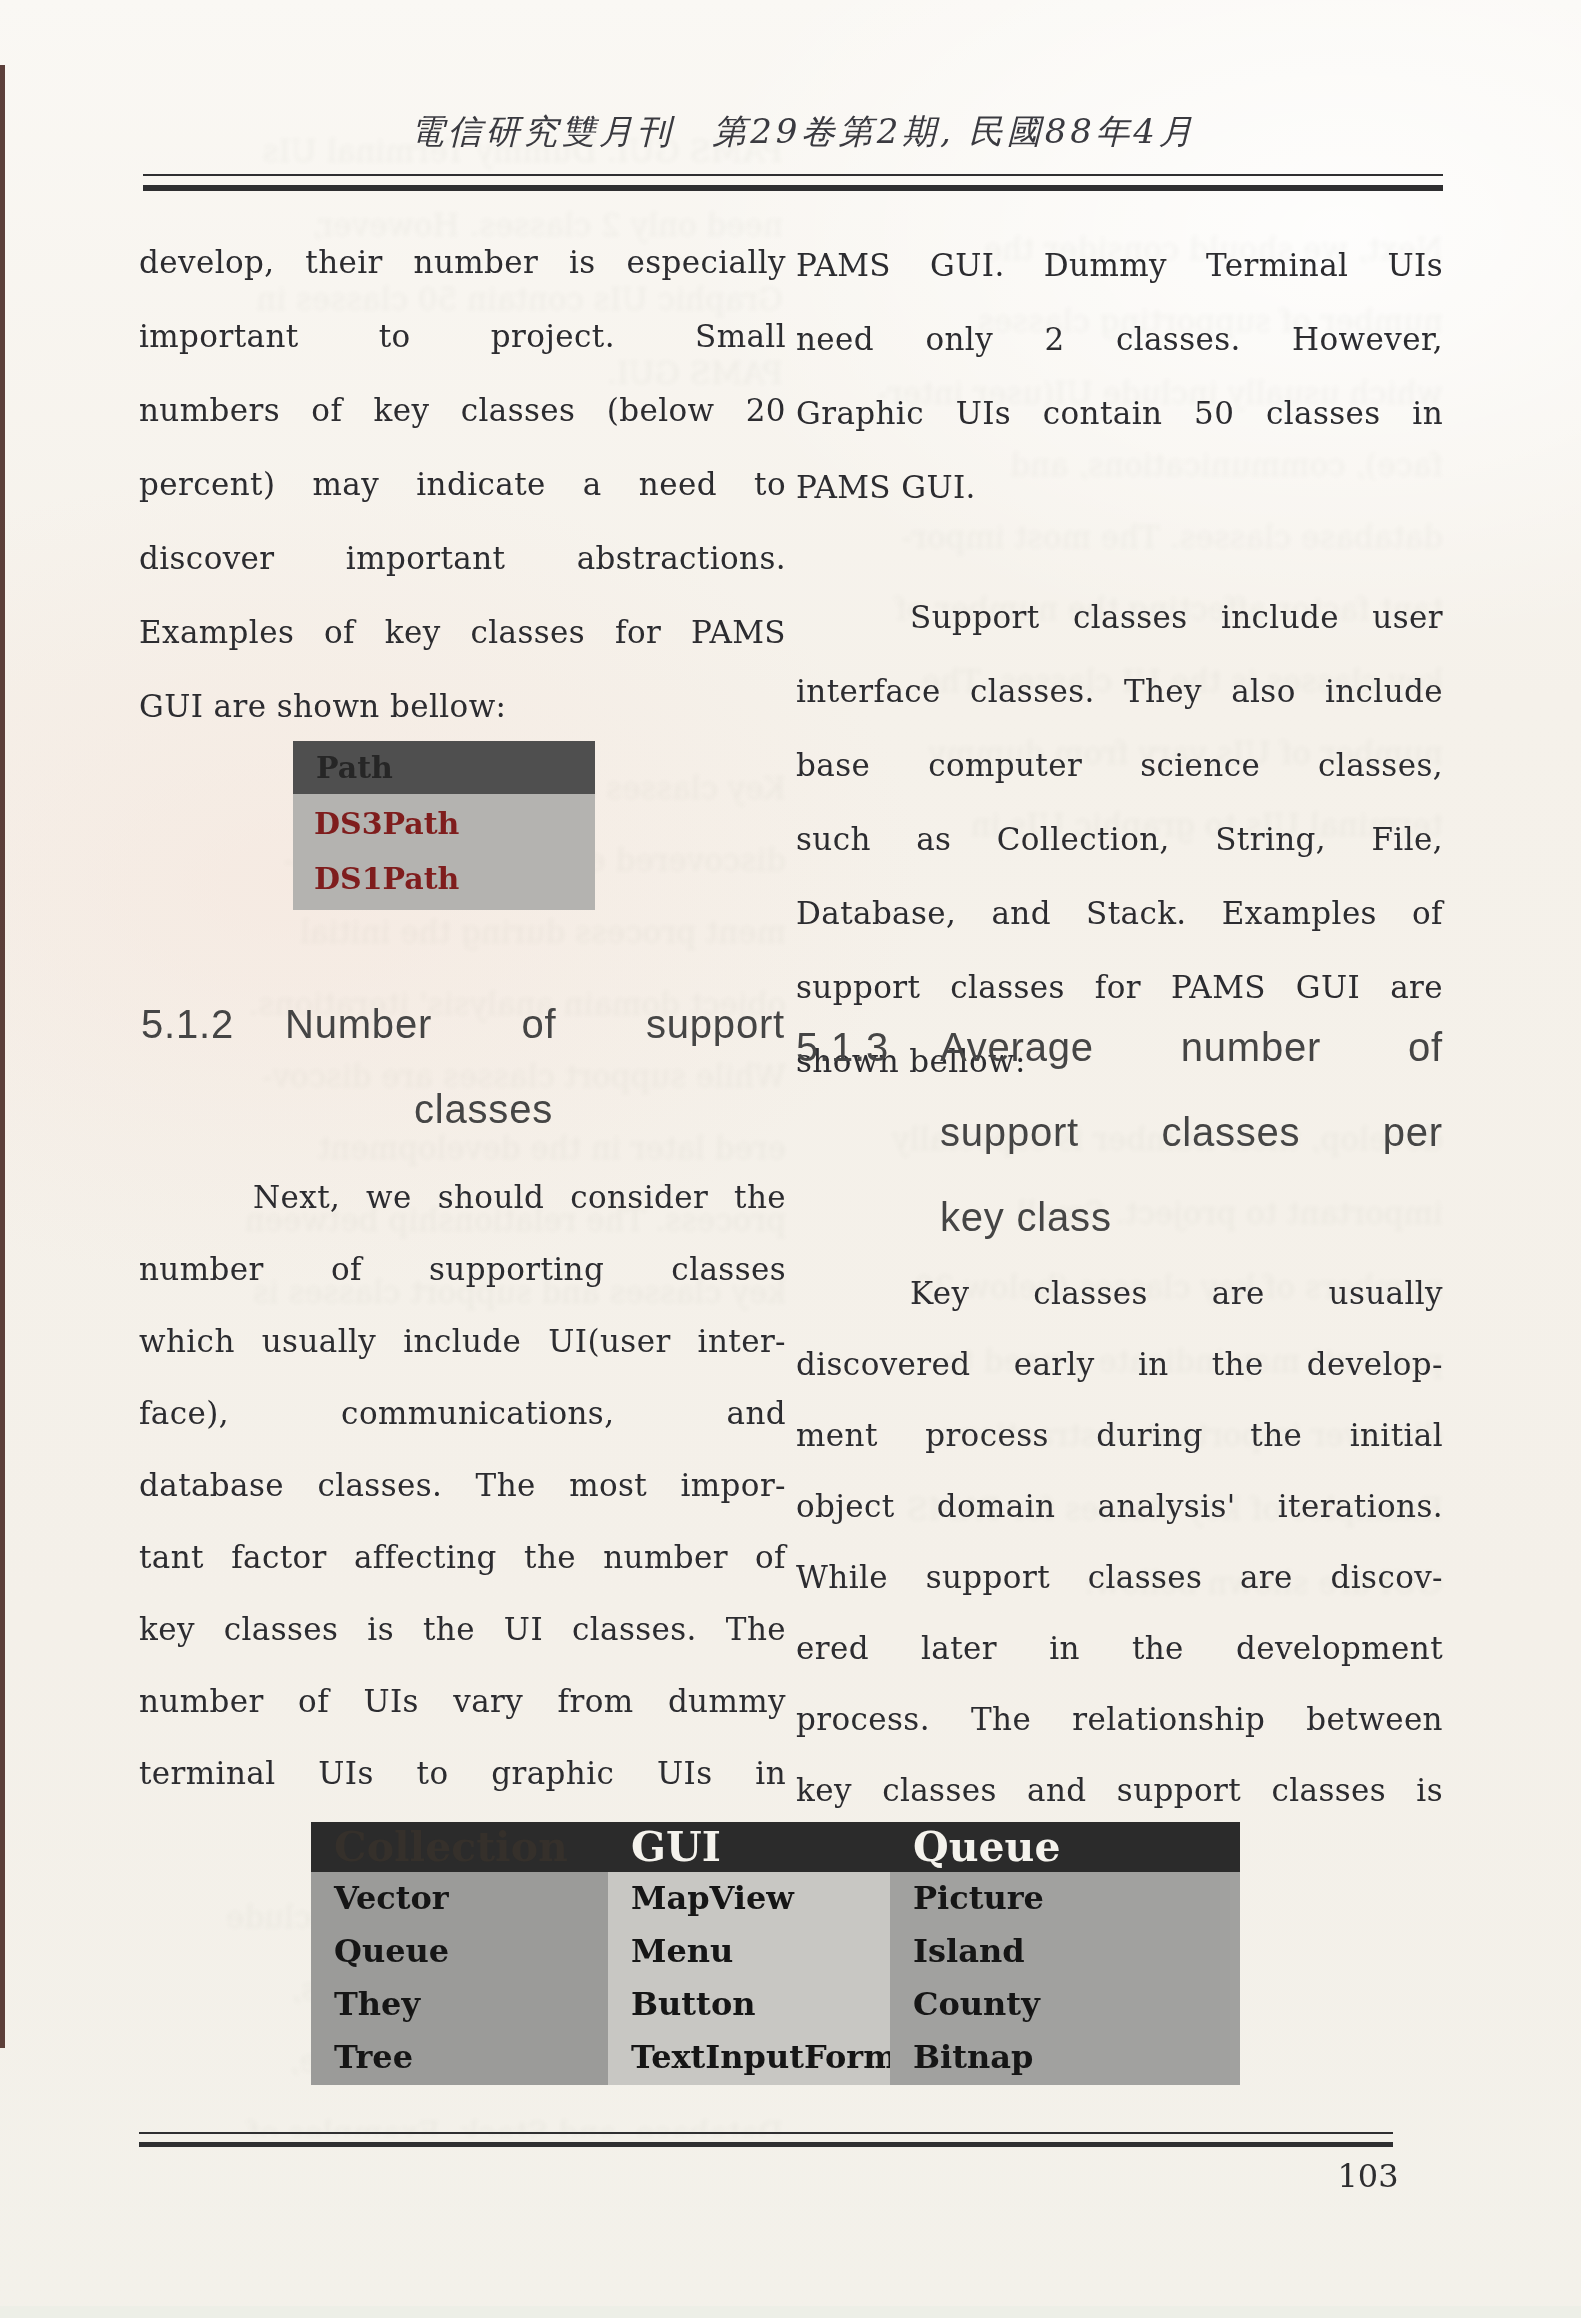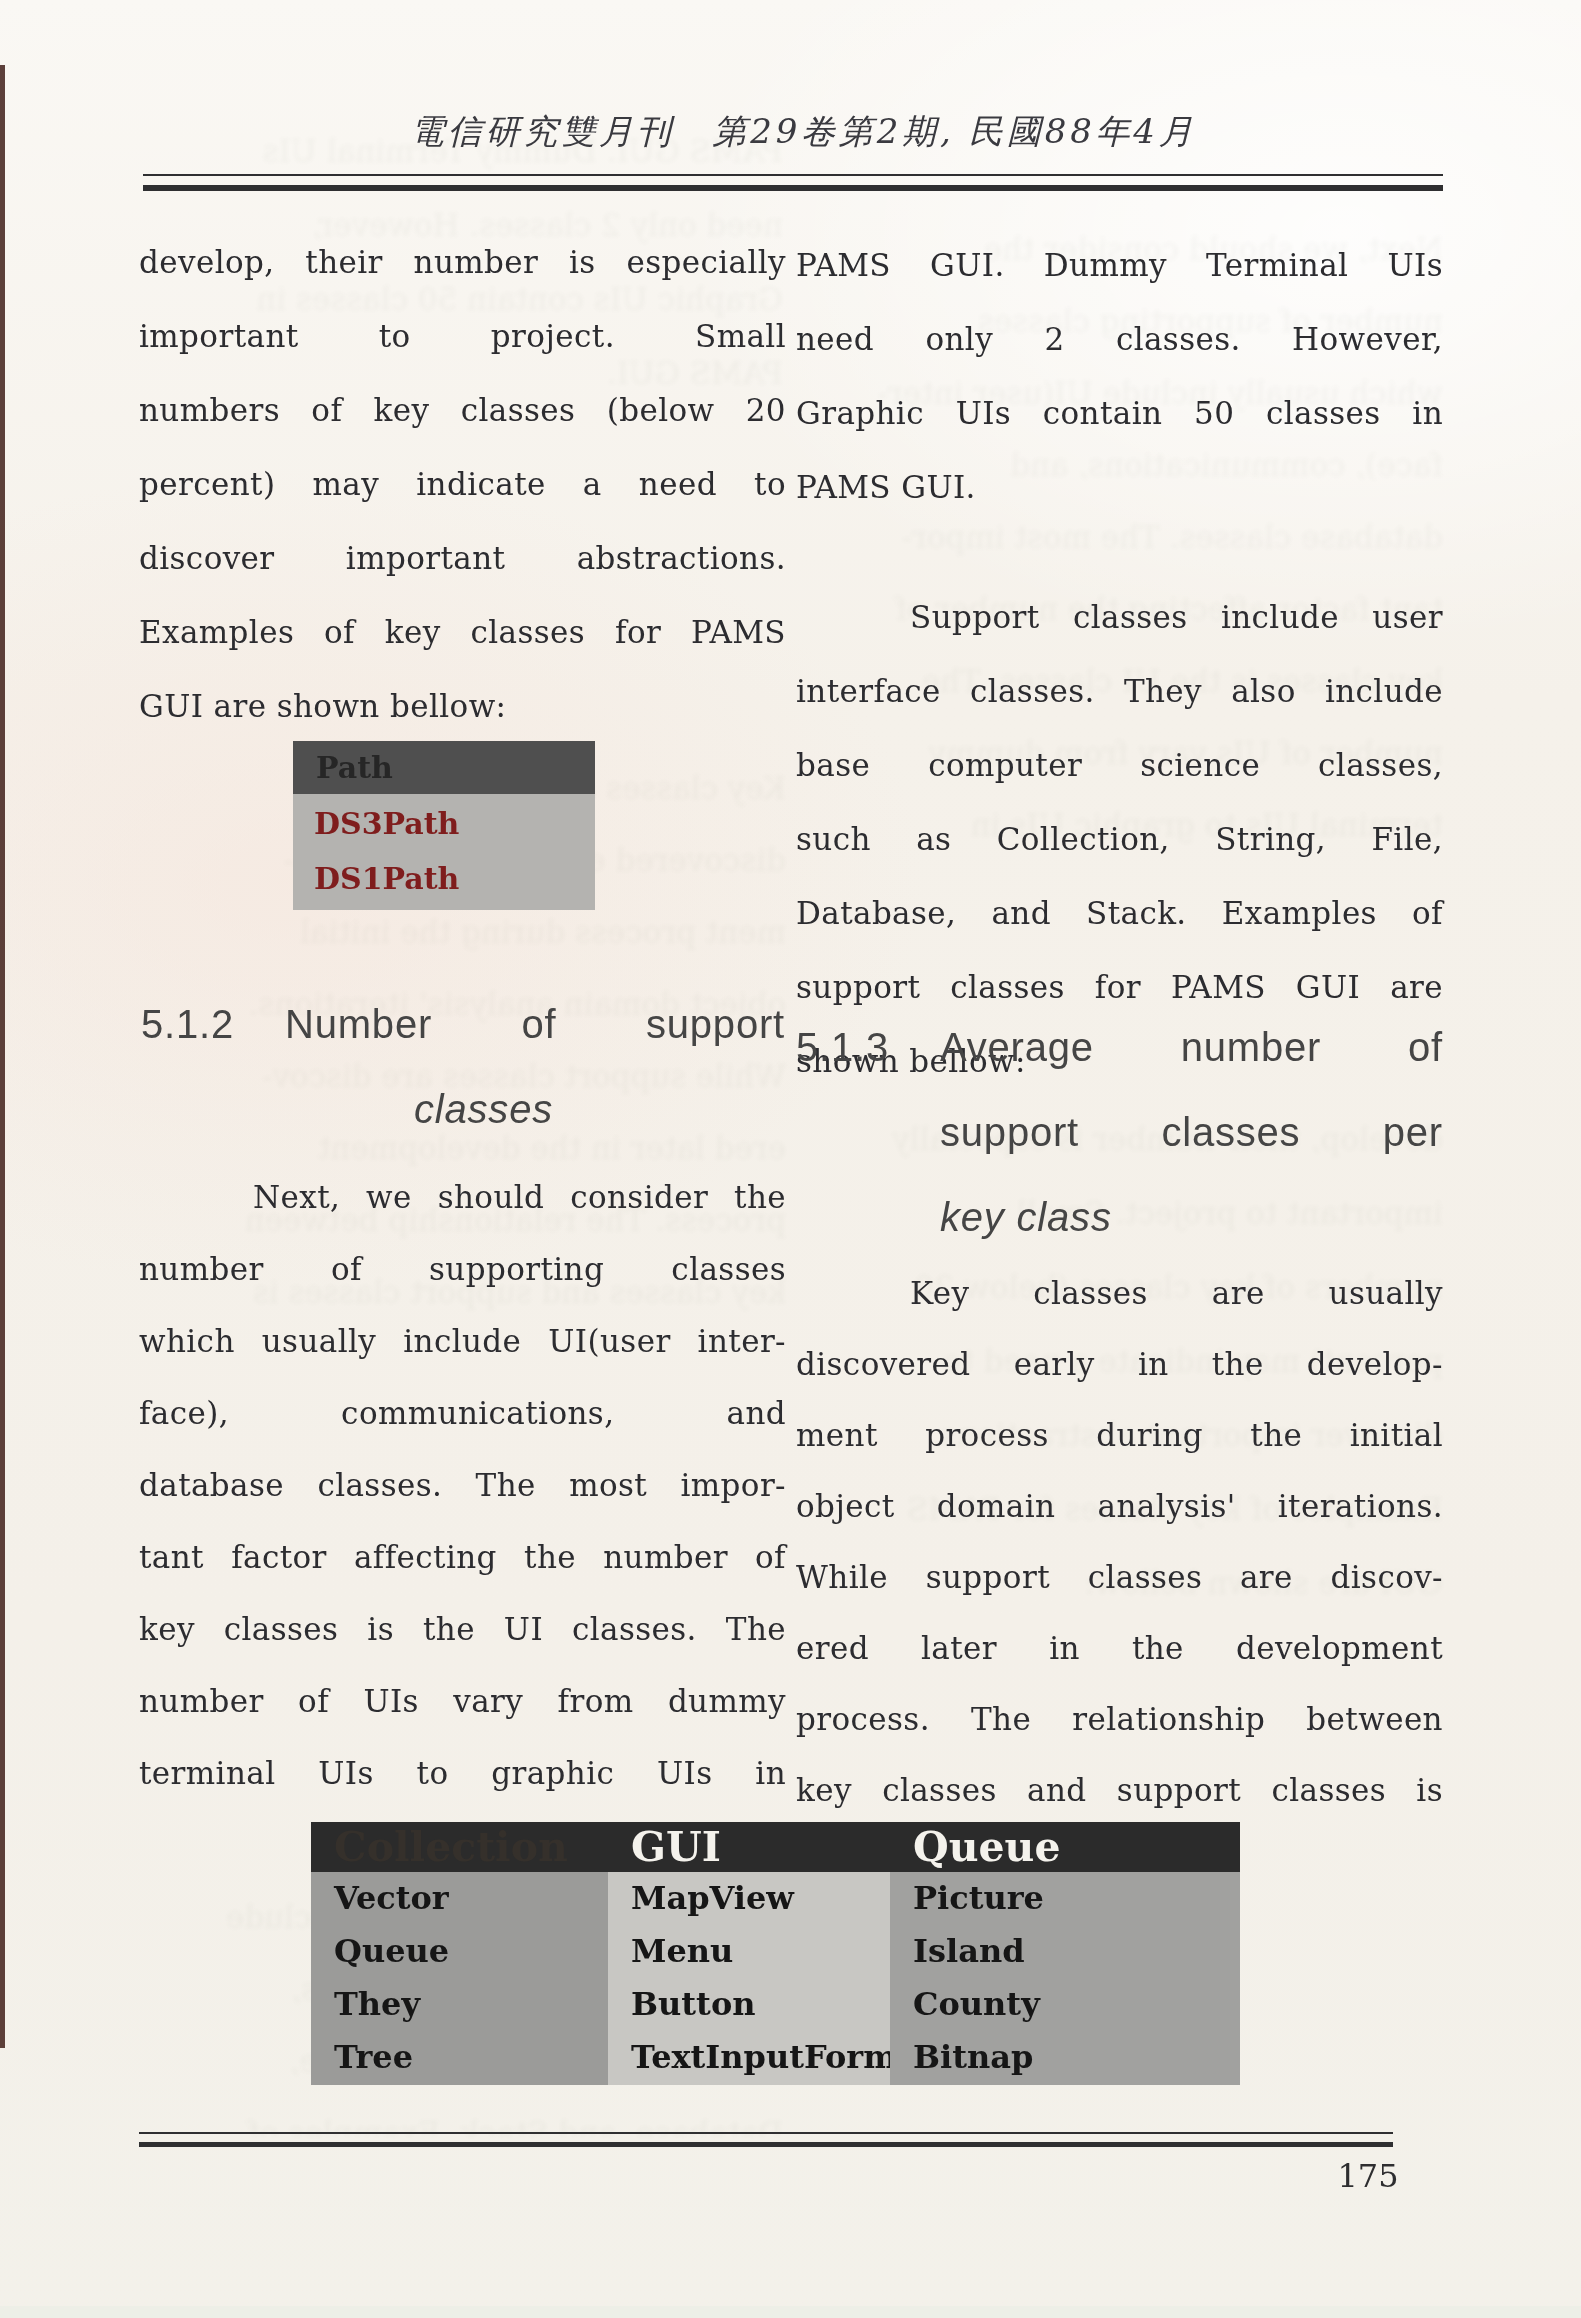--- a/index.html
+++ b/index.html
@@ -29,21 +29,21 @@
     text-align:justify;text-align-last:justify;white-space:nowrap;}
   .para .line:last-child{text-align-last:left;}
   .para.cont .line:last-child{text-align-last:justify;}
   .para.ind .line:first-child{text-indent:114px;}
   
   .sec{display:flex;font-family:"Liberation Sans","DejaVu Sans",sans-serif;
     font-size:40px;color:#454545;z-index:2;letter-spacing:0.8px;}
   .sec .num{width:144px;flex:none;height:85px;line-height:85px;}
   .sec .stitle{flex:1;}
   .sec .stitle .line{height:85px;line-height:85px;text-align:justify;text-align-last:justify;}
-  .sec .stitle .line:last-child{text-align-last:left;font-style:italic;}
+  .sec .stitle .line:last-child{text-align-last:left;}
   #section-512 .stitle .line:last-child{text-indent:129px;}
   
   #path-box{left:285px;top:741px;width:302px;z-index:3;margin-left:8px;}
   #path-box-header{height:53px;line-height:53px;background:#4f4f4f;
     padding-left:23px;font-size:30px;font-weight:bold;color:#262626;}
   #path-box-body{background:#b4b3b0;padding:1.5px 0 4.6px 0;}
   #path-box-body .cellitem{height:55px;line-height:55px;padding-left:21px;
     font-size:30px;font-weight:bold;color:#7f1d1d;}
   .ht{background-image:repeating-linear-gradient(45deg,rgba(255,255,255,.07) 0 2.3px,rgba(0,0,0,.05) 2.3px 4.6px);}
   
@@ -219,16 +219,16 @@
     <div id="tcol-graph" class="tcol ht">
         <div class="cellitem">Picture</div>
         <div class="cellitem">Island</div>
         <div class="cellitem">County</div>
         <div class="cellitem">Bitnap</div>
       </div>
   </div>
 
   <div id="rule-bottom-thin" class="abs rule"></div>
   <div id="rule-bottom-thick" class="abs rule"></div>
-  <div id="page-number" class="abs">175</div>
+  <div id="page-number" class="abs">103</div>
 
 </div>
 
 
 </body></html>

